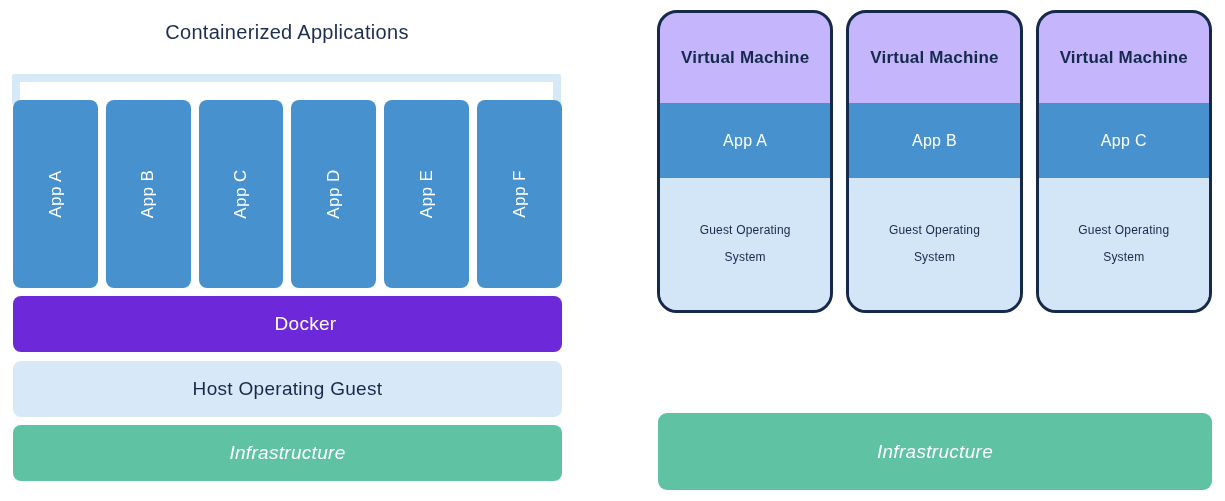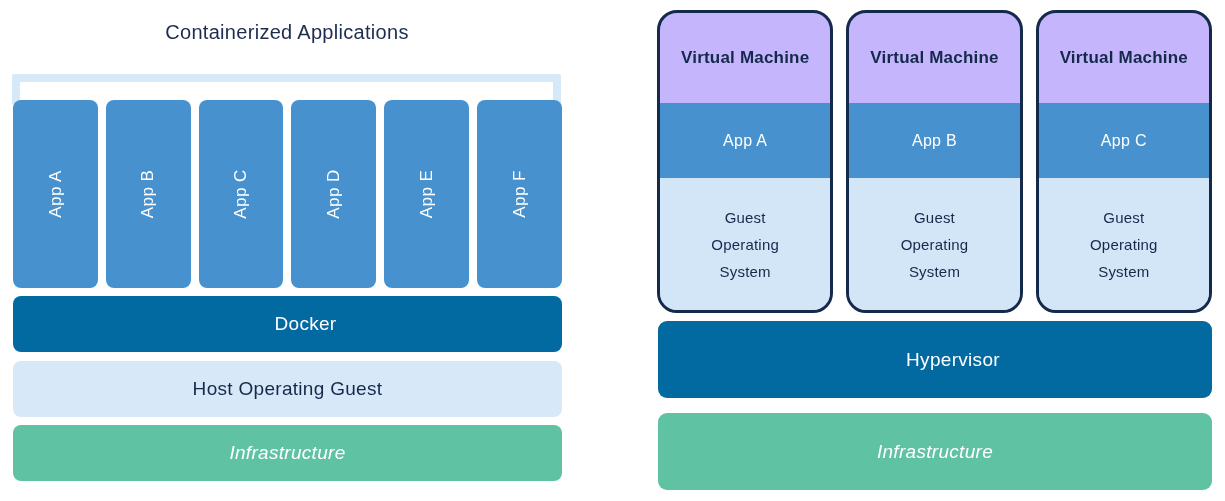--- a/index.html
+++ b/index.html
@@ -63,21 +63,21 @@
   .bar {
     position: absolute;
     left: 1px; right: 0;
     border-radius: 8px;
     display: flex;
     align-items: center;
     justify-content: center;
     font-size: 19px;
     letter-spacing: 0.3px;
   }
-  .bar.blue  { background: #0369a1; color: #ffffff; padding-left: 36px; }
+  .bar.blue  { background: #6d28d9; color: #ffffff; padding-left: 36px; }
   .bar.light { background: #d7e9f8; color: #16294b; }
   .bar.green { background: #5fc2a3; color: #ffffff; font-style: italic; }
 
   .left-section .bar-1 { top: 296px; height: 56px; }
   .left-section .bar-2 { top: 361px; height: 56px; }
   .left-section .bar-3 { top: 425px; height: 56px; }
 
   .vm-row {
     position: absolute;
     top: 10px; left: 0; right: 0;
@@ -118,21 +118,21 @@
     letter-spacing: 0.3px;
   }
   .vm-os {
     flex: 1 1 auto;
     background: #d2e6f7;
     color: #16294b;
     display: flex;
     align-items: center;
     justify-content: center;
     text-align: center;
-    font-size: 15px;
+    font-size: 12px;
   }
   .vm-os .os-text {
     display: block;
     max-width: 100px;
     line-height: 27px;
     letter-spacing: 0.2px;
   }
 
   .right-section .bar-1 { top: 321px; height: 77px; border-radius: 9px; }
   .right-section .bar-2 { top: 413px; height: 77px; border-radius: 9px; }
@@ -195,17 +195,16 @@
       <div class="vm-box">
         <div class="vm-title">Virtual Machine</div>
         <div class="vm-app">App C</div>
         <div class="vm-os">
           <span class="os-text">Guest Operating System</span>
         </div>
       </div>
 
     </div>
 
-    <div class="bar blue bar-1">Hypervisor</div>
     <div class="bar green bar-2">Infrastructure</div>
   </section>
 
 </div>
 
 </body></html>

